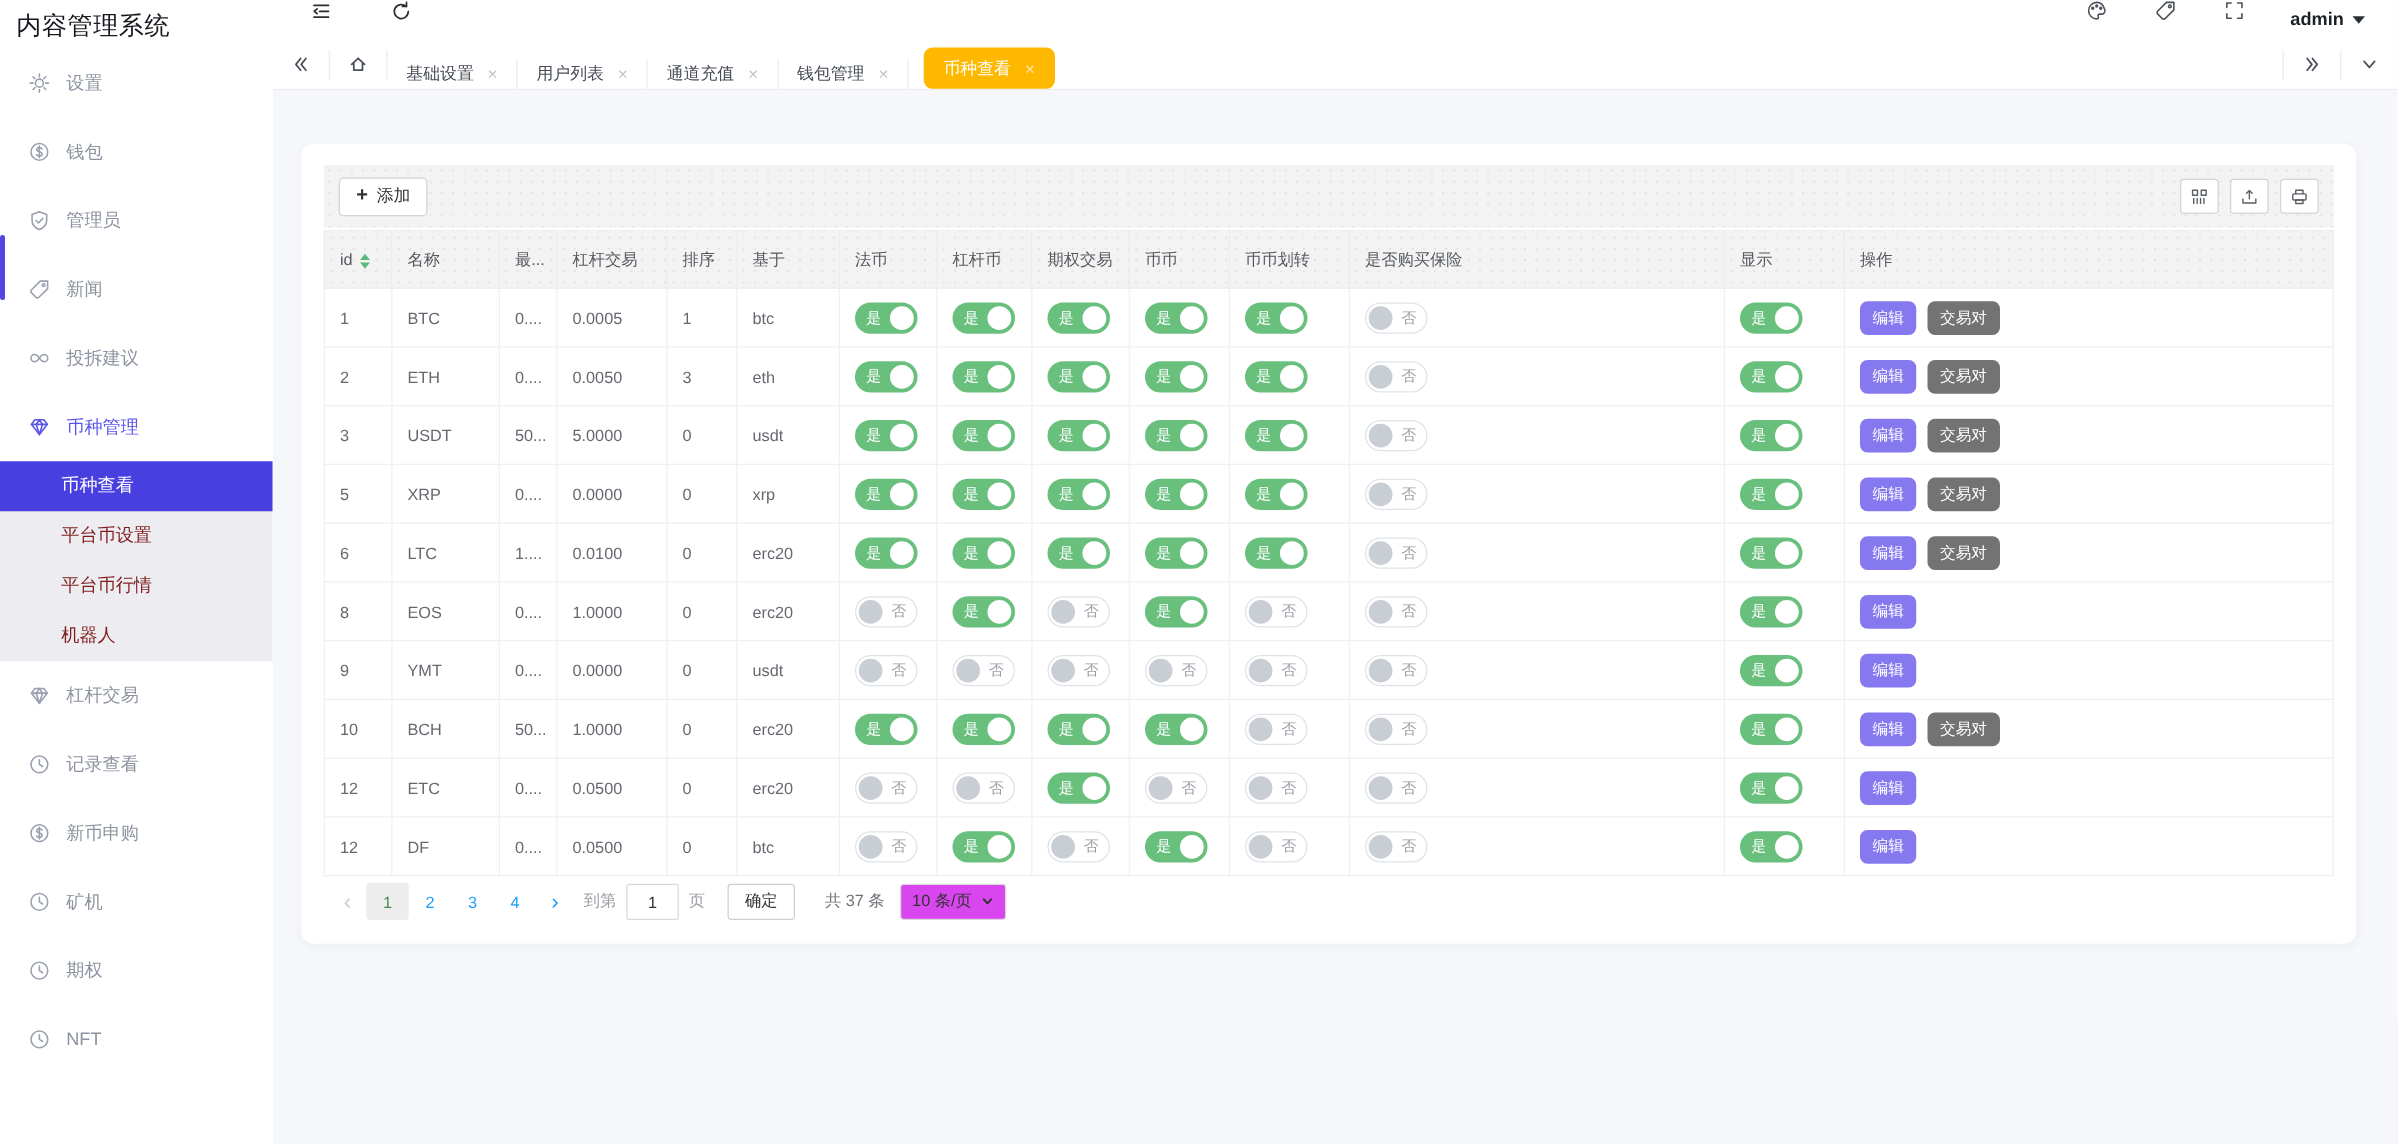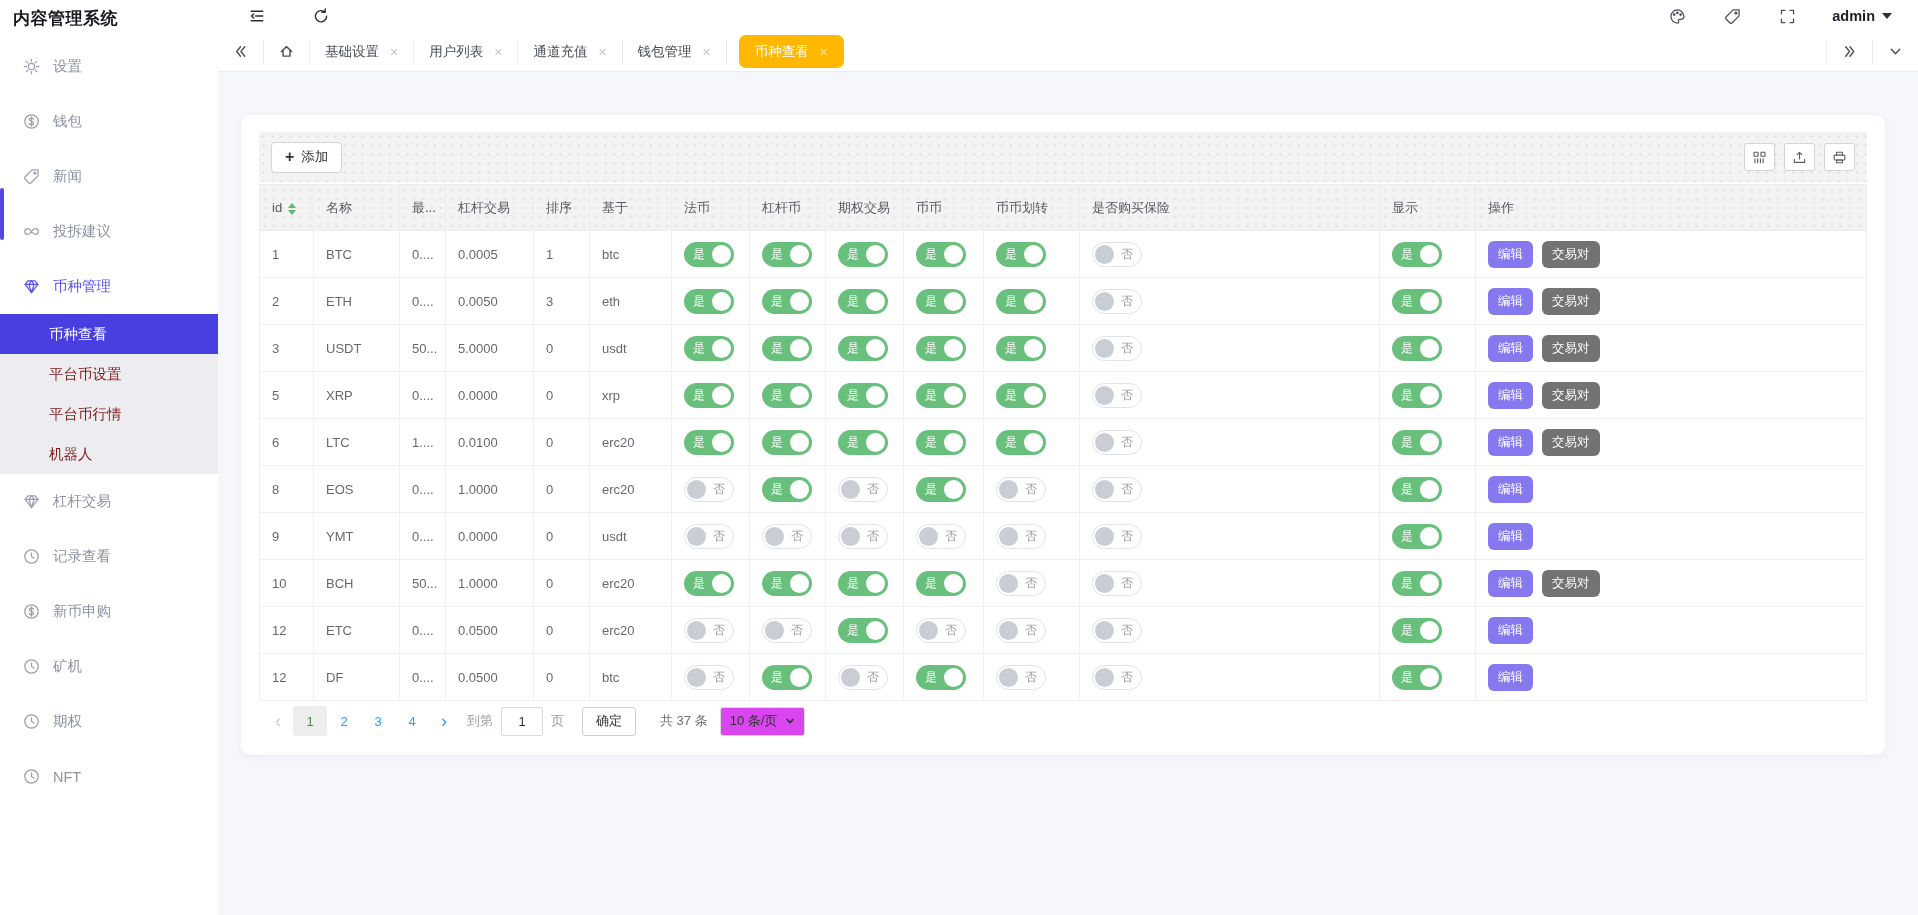--- a/index.html
+++ b/index.html
@@ -2,35 +2,35 @@
 <html><head>
 <meta charset="utf-8">
 <style>
   *{box-sizing:border-box;margin:0;padding:0}
   html,body{width:1918px;height:915px;overflow:hidden}
   body{font-family:"Liberation Sans","DejaVu Sans",sans-serif;background:#f6f7fb;color:#333;font-size:14px}
   svg{display:block;stroke:currentColor;fill:none;stroke-width:1.2;stroke-linecap:round;stroke-linejoin:round}
 
   
   .sidebar{position:fixed;left:0;top:0;width:218px;height:915px;background:#fff;z-index:10}
-  .logo{padding:7px 0 0 13px;font-size:17px;font-weight:bold;color:#16181d;letter-spacing:.5px;height:32px}
+  .logo{padding:7px 0 0 13px;font-size:20px;font-weight:normal;color:#16181d;letter-spacing:.5px;height:32px}
   .side-scrollbar{position:absolute;left:0;top:188px;width:4px;height:52px;background:#5346e2;border-radius:2px}
   .menu{margin-top:7px}
   .side-item{height:55px;display:flex;align-items:center;padding-left:23px;color:#8d93a1;cursor:pointer;font-size:14.5px}
   .side-item .icon{width:17px;height:17px;margin-right:13px;color:#9aa0ae}
   .side-item .icon svg{width:17px;height:17px}
   .side-item.parent-active{color:#5a55e8}
   .side-item.parent-active .icon{color:#5a55e8}
   .submenu{background:#ededf1}
   .sub-item{height:40px;line-height:40px;padding-left:49px;color:#7f1d1d;font-size:14.5px;cursor:pointer}
   .sub-item.active{background:#483fe0;color:#fff}
 
   
   .main{margin-left:218px;height:915px;display:flex;flex-direction:column}
-  .topbar{height:32px;background:#fff;display:flex;align-items:center;padding:0 26px 0 30px}
+  .topbar{height:32px;background:#fff;display:flex;padding:0 26px 0 30px}
   .tb-icon{width:18px;height:18px;color:#2b2f36;margin-right:46px;cursor:pointer}
   .tb-icon svg{width:18px;height:18px;stroke-width:1.4}
   .topbar .spacer{flex:1}
   .tr-icon{width:17px;height:17px;color:#4a4f58;margin-left:38px;cursor:pointer}
   .tr-icon svg{width:17px;height:17px}
   .admin{display:flex;align-items:center;margin-left:36px;cursor:pointer;color:#1c2026;font-size:14.5px;font-weight:bold}
   .caret{width:0;height:0;border-left:5px solid transparent;border-right:5px solid transparent;border-top:6px solid #2b2f36;margin-left:7px}
 
   .tabbar{height:40px;background:#fff;display:flex;align-items:center;border-bottom:1px solid #ededed}
   .tab-nav{width:46px;height:24px;display:flex;align-items:center;justify-content:center;color:#4a4f58;border-right:1px solid #ececec;cursor:pointer;font-size:17px}
@@ -110,20 +110,29 @@
           <svg viewBox="0 0 16 16">
             <circle cx="8" cy="8" r="6.3"></circle>
             <path d="M10 5.9c-.4-.8-1.1-1.2-2-1.2-1.1 0-2 .6-2 1.5 0 2.3 4 1.2 4 3.5 0 .9-.9 1.5-2 1.5-.9 0-1.6-.4-2-1.2M8 3.6v8.8"></path>
           </svg>
         </span>
         <span>钱包</span>
       </div>
       <div class="side-item">
         <span class="icon">
           <svg viewBox="0 0 16 16">
+            <path d="M8 1.3l5.5 2v4.5c0 3.4-2.3 5.8-5.5 6.9-3.2-1.1-5.5-3.5-5.5-6.9V3.3z"></path>
+            <path d="M5.4 7.9l1.9 1.9 3.3-3.5"></path>
+          </svg>
+        </span>
+        <span>管理员</span>
+      </div>
+      <div class="side-item">
+        <span class="icon">
+          <svg viewBox="0 0 16 16">
             <path d="M8.6 1.8h5.6v5.6l-6.5 6.5a1.6 1.6 0 0 1-2.3 0L2.1 10.6a1.6 1.6 0 0 1 0-2.3z"></path>
             <circle cx="11.2" cy="4.8" r="1"></circle>
           </svg>
         </span>
         <span>新闻</span>
       </div>
       <div class="side-item">
         <span class="icon">
           <svg viewBox="0 0 16 16">
             <path d="M8 8C6.8 6.2 5.8 5.3 4.4 5.3a2.7 2.7 0 0 0 0 5.4C5.8 10.7 6.8 9.8 8 8zm0 0c1.2 1.8 2.2 2.7 3.6 2.7a2.7 2.7 0 0 0 0-5.4C10.2 5.3 9.2 6.2 8 8z"></path>
@@ -245,21 +254,21 @@
     <span class="tab-nav">
       <svg viewBox="0 0 16 16">
           <path d="M8 3L4 8l4 5M12.5 3l-4 5 4 5"></path>
         </svg>
     </span>
     <span class="tab-nav">
       <svg viewBox="0 0 16 16">
           <path d="M2.5 8L8 2.8 13.5 8M4.3 6.7v6.2h7.4V6.7"></path>
         </svg>
     </span>
-    <span id="tab-strip" style="display:flex;align-items:center;height:100%">
+    <span id="tab-strip" style="display:flex;align-items:flex-end;height:100%">
         <span class="tab">
           <span>基础设置</span>
           <span class="close">×</span>
         </span>
         <span class="tab">
           <span>用户列表</span>
           <span class="close">×</span>
         </span>
         <span class="tab">
           <span>通道充值</span>

